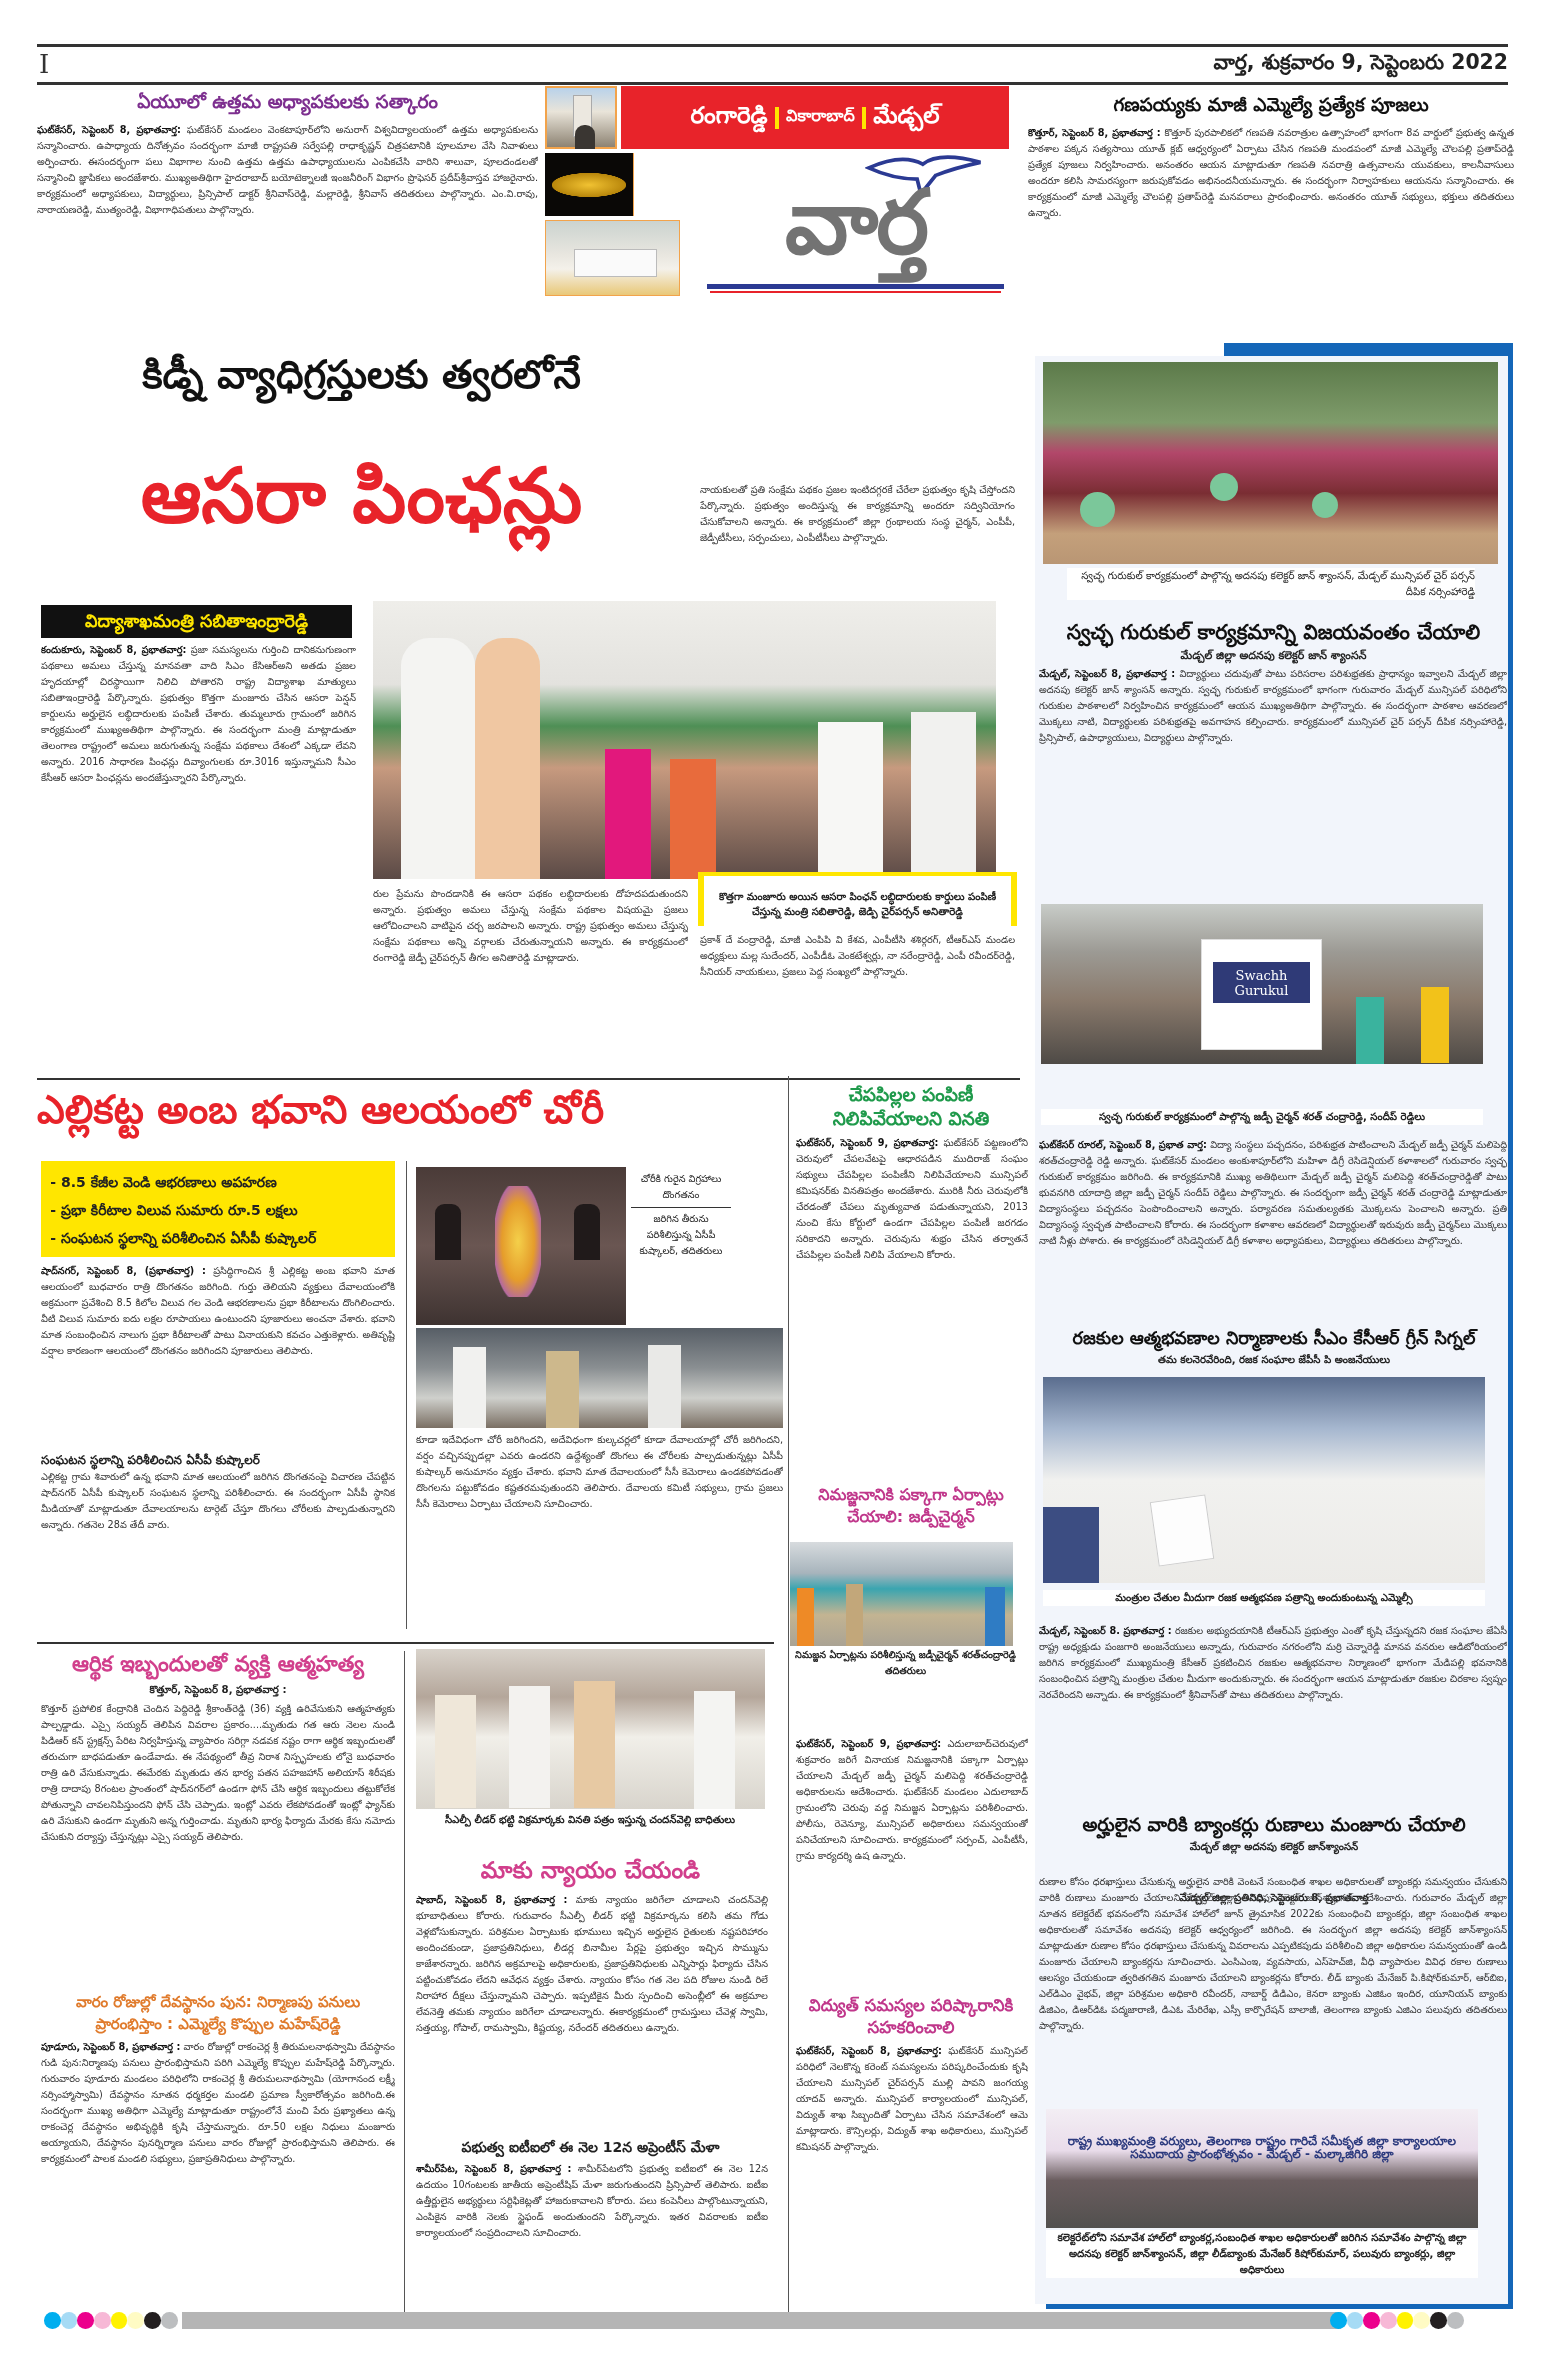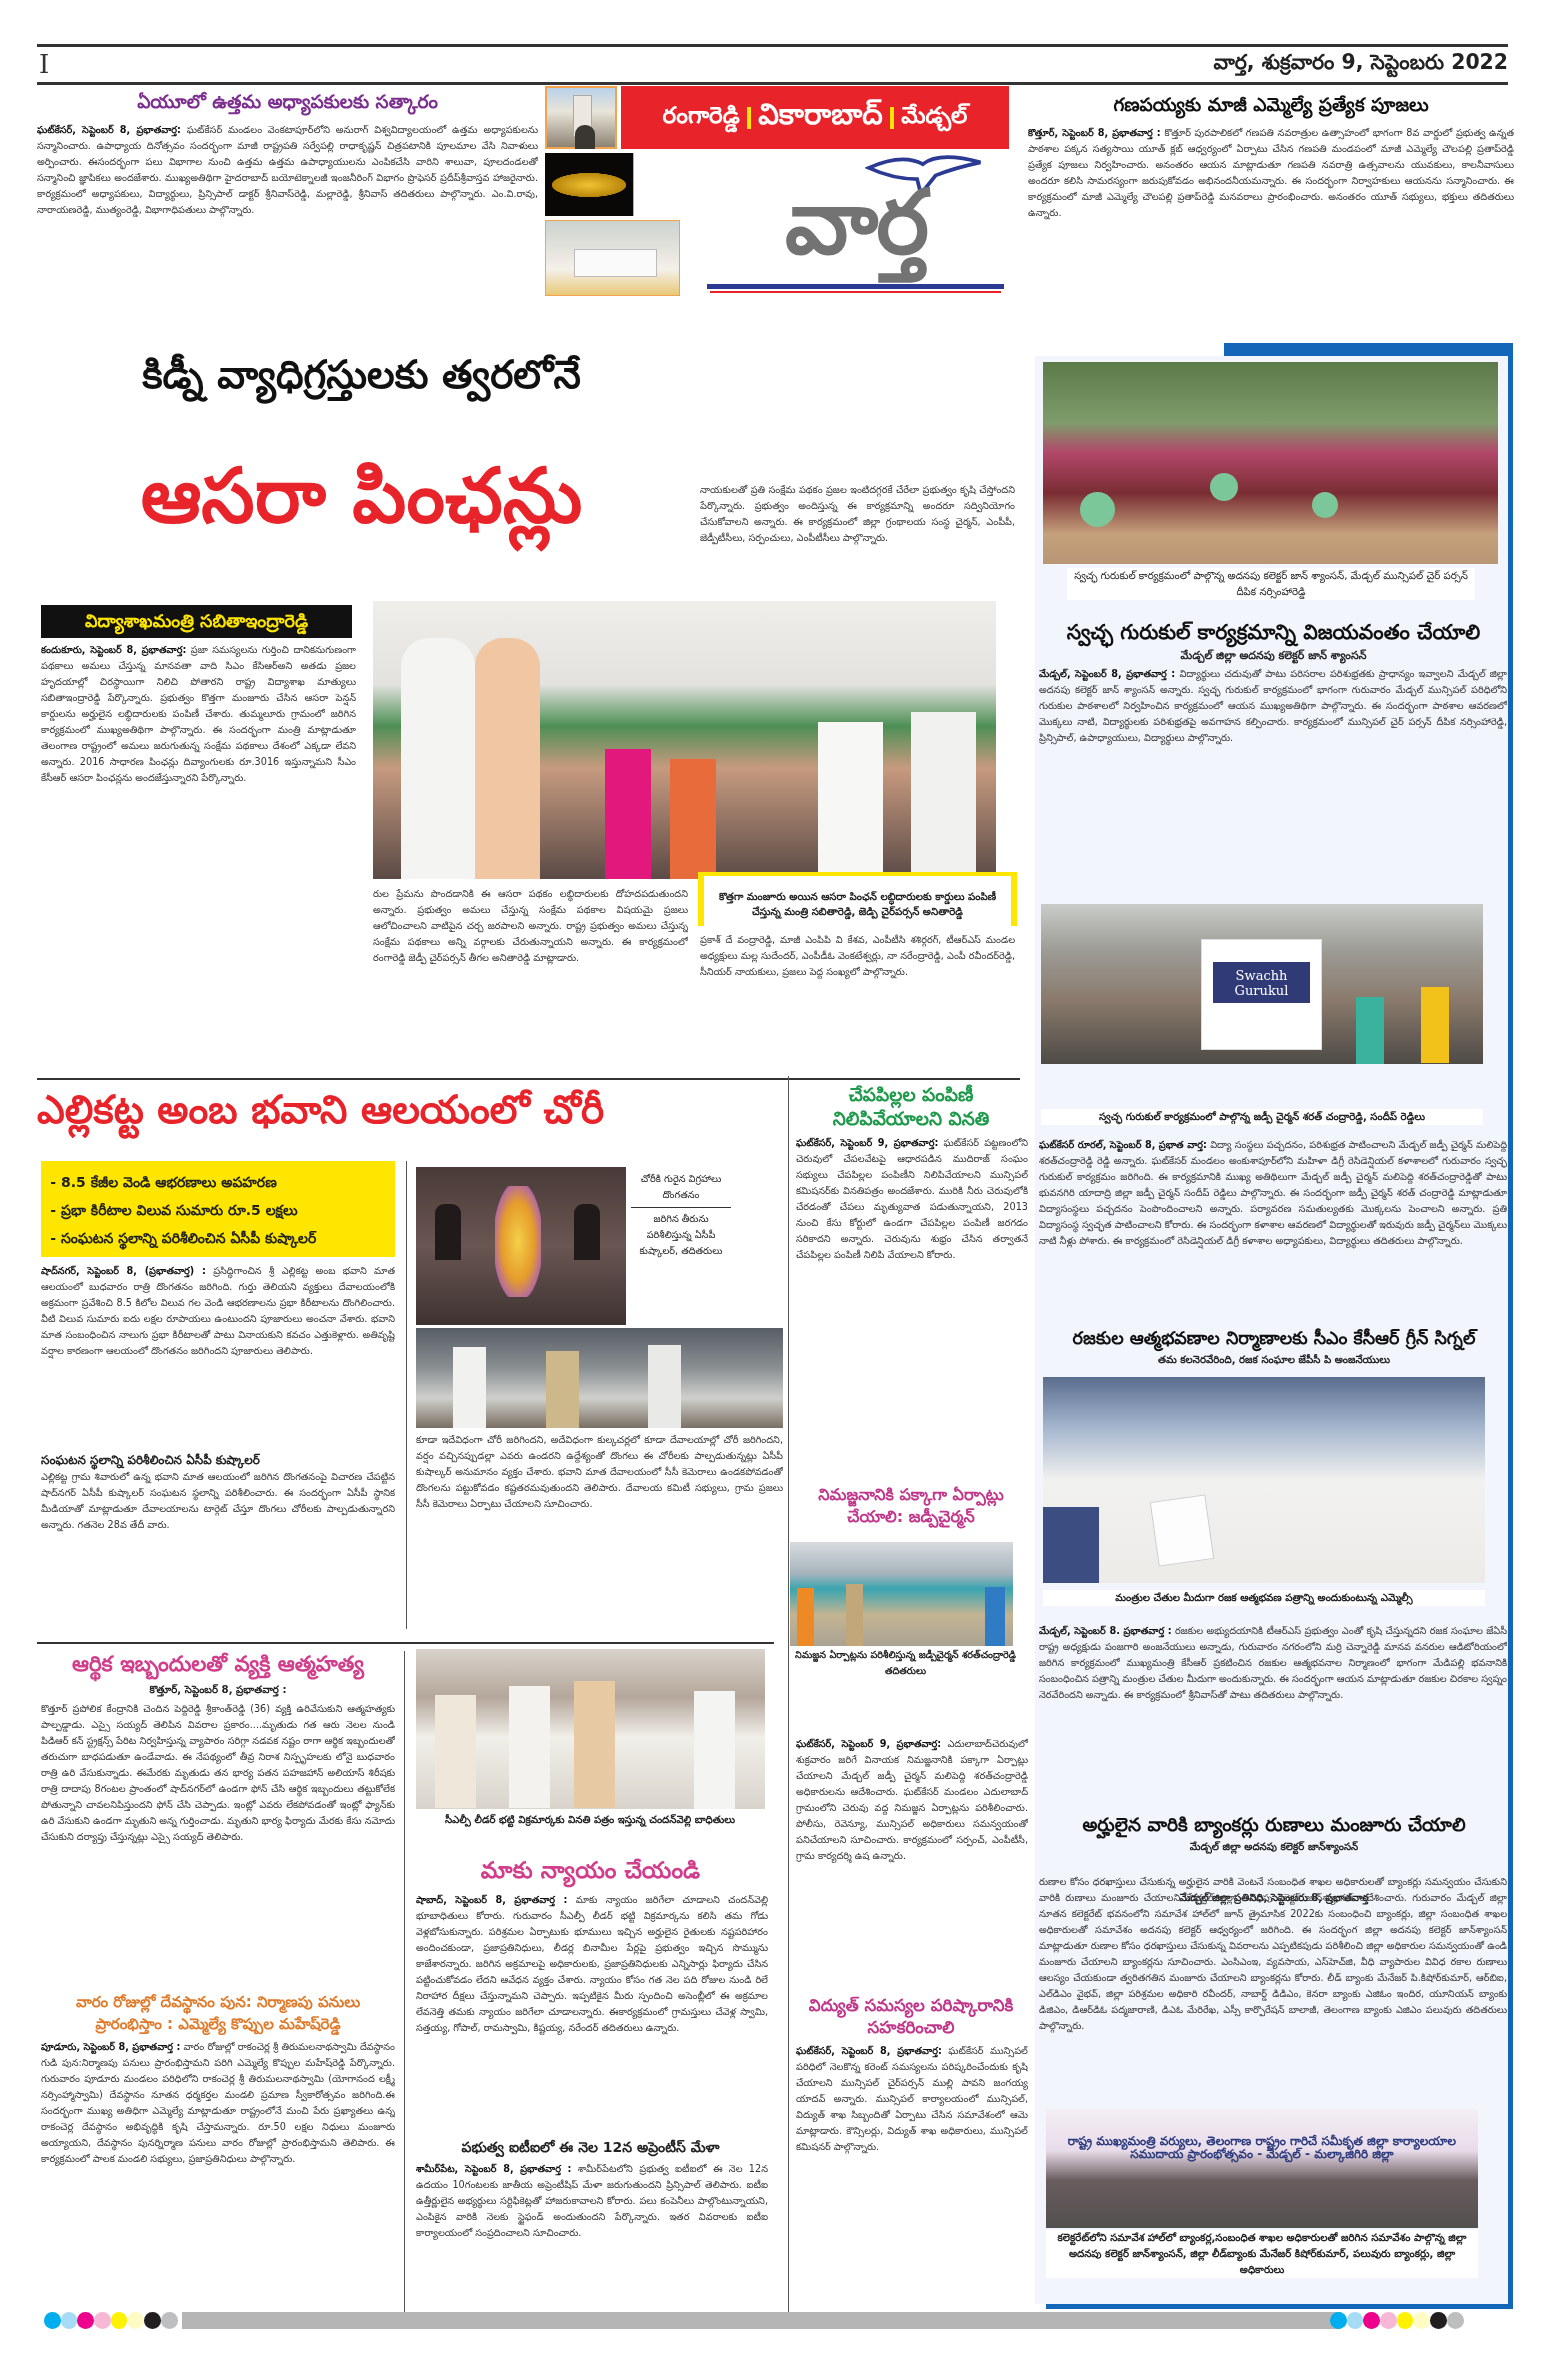--- a/index.html
+++ b/index.html
@@ -35,21 +35,21 @@
 </div>
 
 <div class="abs" style="left:545px;top:86px;width:468px;height:213px;">
   <div class="abs" style="left:0;top:0;width:72px;height:63px;background:linear-gradient(180deg,#b9d2ea 0%,#e9e4d9 40%,#8d8373 100%);border:2.8px solid #f2a34b;">
     <div style="position:absolute;left:26px;top:7.4px;width:18.6px;height:42px;background:#ece8e0;border:0.9px solid #aaa;"></div>
     <div style="position:absolute;left:28px;top:37px;width:20.4px;height:24px;background:#3a3632;border-radius:9.3px 9.3px 0 0;"></div>
   </div>
   <div class="abs" style="left:76px;top:0;width:388px;height:63px;background:#e8232a;display:flex;align-items:center;justify-content:center;gap:7.4px;">
     <span style="color:#fff;font-size:23px;font-weight:bold;">రంగారెడ్డి</span>
     <span style="width:3.7px;height:22px;background:#ffe600;"></span>
-    <span style="color:#fff;font-size:29px;font-weight:bold;">వికారాబాద్</span>
+    <span style="color:#fff;font-size:16px;font-weight:bold;">వికారాబాద్</span>
     <span style="width:3.7px;height:22px;background:#ffe600;"></span>
     <span style="color:#fff;font-size:23px;font-weight:bold;">మేడ్చల్</span>
   </div>
   <div class="abs" style="left:0;top:67px;width:89px;height:63px;background:#0a0806;border-right:1.9px solid #f2a34b;">
     <div style="position:absolute;left:7.4px;top:20.4px;width:74px;height:24px;background:radial-gradient(ellipse at center,#f1c232 0%,#b8860b 70%,transparent 72%);"></div>
   </div>
   <div class="abs" style="left:0;top:134px;width:135px;height:76px;background:linear-gradient(180deg,#cbd3cf 0%,#e8e6df 45%,#f4f1ea 65%,#e9c878 100%);border:1.9px solid #f2a34b;">
     <div style="position:absolute;left:28px;top:28px;width:83px;height:28px;background:#fafafa;border:0.9px solid #bbb;"></div>
   </div>
   <div class="abs" style="left:320px;top:65px;width:121px;height:45px;">
@@ -102,21 +102,21 @@
 
 <div class="bluebox" style="left:1046px;top:343px;width:467px;height:1966px;border-top:0;"></div>
 <div class="abs" style="left:1224px;top:343px;width:289px;height:13px;background:#1466b8;"></div>
 <div class="abs" style="left:1035px;top:356px;width:473px;height:1948px;background:#f2f5fb;"></div>
 
 <div class="photo" style="left:1043px;top:362px;width:455px;height:202px;background:linear-gradient(180deg,#5c7a4a 0%,#7f9c6b 30%,#b2476a 45%,#7a2d33 65%,#c4a07b 85%,#b99674 100%);">
   <div style="position:absolute;left:37px;top:130px;width:35px;height:35px;border-radius:50%;background:#7bc79a;"></div>
   <div style="position:absolute;left:167px;top:111px;width:28px;height:28px;border-radius:50%;background:#7bc79a;"></div>
   <div style="position:absolute;left:269px;top:130px;width:26px;height:26px;border-radius:50%;background:#7bc79a;"></div>
 </div>
-<div class="caption" style="left:1067px;top:568px;width:408px;background:#fff;">స్వచ్ఛ గురుకుల్ కార్యక్రమంలో పాల్గొన్న అదనపు కలెక్టర్ జాన్ శ్యాంసన్, మేడ్చల్ మున్సిపల్ చైర్ పర్సన్ దీపిక నర్సింహారెడ్డి</div>
+<div class="caption" style="left:1067px;top:568px;width:408px;background:#fff;text-align:right;">స్వచ్ఛ గురుకుల్ కార్యక్రమంలో పాల్గొన్న అదనపు కలెక్టర్ జాన్ శ్యాంసన్, మేడ్చల్ మున్సిపల్ చైర్ పర్సన్ దీపిక నర్సింహారెడ్డి</div>
 <div class="abs hl" style="left:1037px;top:620px;width:473px;font-size:20.4px;color:#111;">స్వచ్ఛ గురుకుల్ కార్యక్రమాన్ని విజయవంతం చేయాలి</div>
 <div class="abs" style="left:1037px;top:649px;width:473px;font-size:11px;text-align:center;font-weight:bold;">మేడ్చల్ జిల్లా అదనపు కలెక్టర్ జాన్ శ్యాంసన్</div>
 <div class="abs txt" style="left:1039px;top:666px;width:468px;height:260px;">
   <b>మేడ్చల్, సెప్టెంబర్ 8, ప్రభాతవార్త :</b>
   <span>విద్యార్థులు చదువుతో పాటు పరిసరాల పరిశుభ్రతకు ప్రాధాన్యం ఇవ్వాలని మేడ్చల్ జిల్లా అదనపు కలెక్టర్ జాన్ శ్యాంసన్ అన్నారు. స్వచ్ఛ గురుకుల్ కార్యక్రమంలో భాగంగా గురువారం మేడ్చల్ మున్సిపల్ పరిధిలోని గురుకుల పాఠశాలలో నిర్వహించిన కార్యక్రమంలో ఆయన ముఖ్యఅతిథిగా పాల్గొన్నారు. ఈ సందర్భంగా పాఠశాల ఆవరణలో మొక్కలు నాటి, విద్యార్థులకు పరిశుభ్రతపై అవగాహన కల్పించారు. కార్యక్రమంలో మున్సిపల్ చైర్ పర్సన్ దీపిక నర్సింహారెడ్డి, ప్రిన్సిపాల్, ఉపాధ్యాయులు, విద్యార్థులు పాల్గొన్నారు.</span>
 </div>
 
 <div class="abs hl" style="left:1037px;top:928px;width:473px;font-size:16px;color:#111;">పర్యావరణ పరిరక్షణకు ప్రతి ఒక్కరు మొక్కలు నాటాలి: జెడ్పీ చైర్మన్</div>
 <div class="photo" style="left:1041px;top:904px;width:442px;height:160px;background:linear-gradient(180deg,#c8ccc8 0%,#9c9a94 30%,#8a7a6c 60%,#4e4a46 100%);">
   <div style="position:absolute;left:160px;top:35px;width:121px;height:111px;background:#fff;border:1.9px solid #ddd;">

